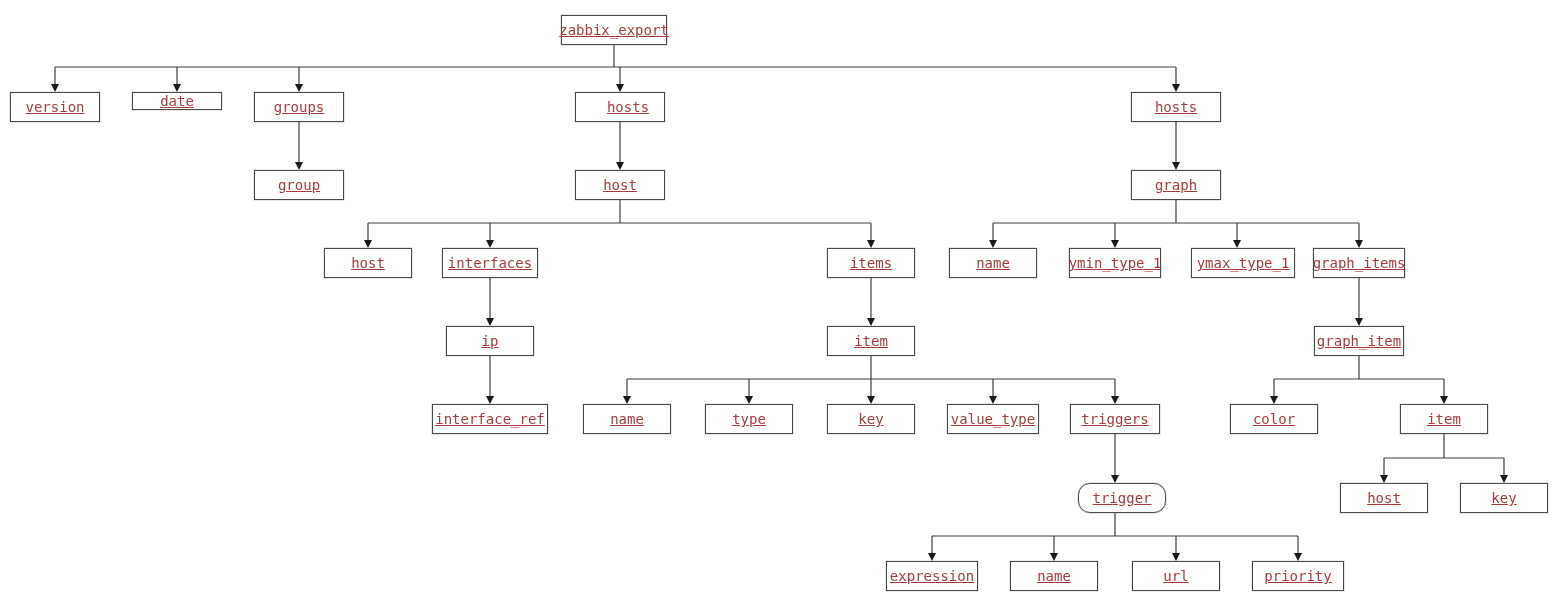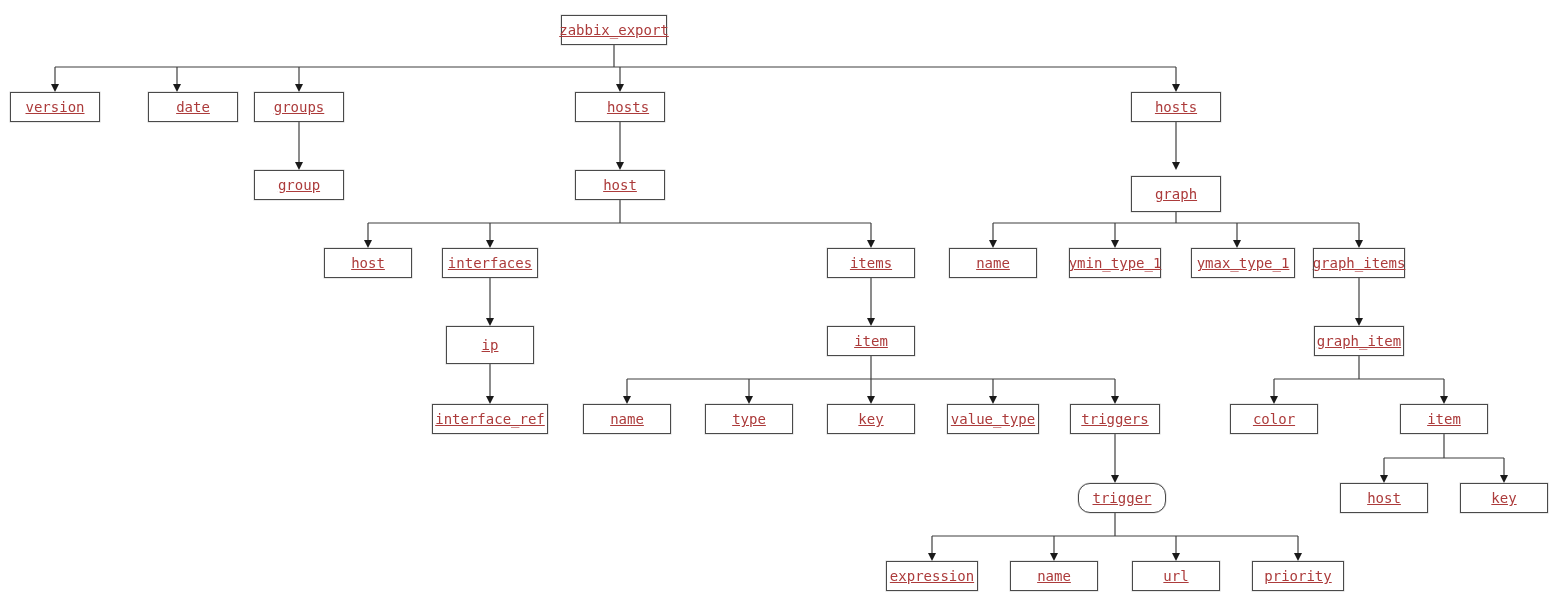--- a/index.html
+++ b/index.html
@@ -131,35 +131,35 @@
       <line x1="1054" y1="536" x2="1054" y2="555" stroke="#3f3f3f" stroke-width="1.2"></line>
       <polygon points="1054,561 1050,553 1058,553" fill="#1a1a1a"></polygon>
       <line x1="1176" y1="536" x2="1176" y2="555" stroke="#3f3f3f" stroke-width="1.2"></line>
       <polygon points="1176,561 1172,553 1180,553" fill="#1a1a1a"></polygon>
       <line x1="1298" y1="536" x2="1298" y2="555" stroke="#3f3f3f" stroke-width="1.2"></line>
       <polygon points="1298,561 1294,553 1302,553" fill="#1a1a1a"></polygon>
     </svg>
   <div class="nodes-layer">
       <div class="tree-node" style="left: 561px; top: 15px; width: 106px; height: 30px;">zabbix_export</div>
       <div class="tree-node" style="left: 10px; top: 92px; width: 90px; height: 30px;">version</div>
-      <div class="tree-node" style="left: 132px; top: 92px; width: 90px; height: 30px; margin-left: 16px;">date</div>
+      <div class="tree-node" style="left: 132px; top: 92px; width: 90px; height: 18px;">date</div>
       <div class="tree-node" style="left: 254px; top: 92px; width: 90px; height: 30px;">groups</div>
       <div class="tree-node" style="left: 575px; top: 92px; width: 90px; height: 30px; padding-left: 16px;">hosts</div>
       <div class="tree-node" style="left: 1131px; top: 92px; width: 90px; height: 30px;">hosts</div>
       <div class="tree-node" style="left: 254px; top: 170px; width: 90px; height: 30px;">group</div>
       <div class="tree-node" style="left: 575px; top: 170px; width: 90px; height: 30px;">host</div>
-      <div class="tree-node" style="left: 1131px; top: 176px; width: 90px; height: 36px;">graph</div>
+      <div class="tree-node" style="left: 1131px; top: 170px; width: 90px; height: 30px;">graph</div>
       <div class="tree-node" style="left: 324px; top: 248px; width: 88px; height: 30px;">host</div>
       <div class="tree-node" style="left: 442px; top: 248px; width: 96px; height: 30px;">interfaces</div>
       <div class="tree-node" style="left: 827px; top: 248px; width: 88px; height: 30px;">items</div>
       <div class="tree-node" style="left: 949px; top: 248px; width: 88px; height: 30px;">name</div>
       <div class="tree-node" style="left: 1069px; top: 248px; width: 92px; height: 30px;">ymin_type_1</div>
       <div class="tree-node" style="left: 1191px; top: 248px; width: 104px; height: 30px;">ymax_type_1</div>
       <div class="tree-node" style="left: 1313px; top: 248px; width: 92px; height: 30px;">graph_items</div>
-      <div class="tree-node" style="left: 446px; top: 326px; width: 88px; height: 38px;">ip</div>
+      <div class="tree-node" style="left: 446px; top: 326px; width: 88px; height: 30px;">ip</div>
       <div class="tree-node" style="left: 827px; top: 326px; width: 88px; height: 30px;">item</div>
       <div class="tree-node" style="left: 1314px; top: 326px; width: 90px; height: 30px;">graph_item</div>
       <div class="tree-node" style="left: 432px; top: 404px; width: 116px; height: 30px;">interface_ref</div>
       <div class="tree-node" style="left: 583px; top: 404px; width: 88px; height: 30px;">name</div>
       <div class="tree-node" style="left: 705px; top: 404px; width: 88px; height: 30px;">type</div>
       <div class="tree-node" style="left: 827px; top: 404px; width: 88px; height: 30px;">key</div>
       <div class="tree-node" style="left: 947px; top: 404px; width: 92px; height: 30px;">value_type</div>
       <div class="tree-node" style="left: 1070px; top: 404px; width: 90px; height: 30px;">triggers</div>
       <div class="tree-node" style="left: 1230px; top: 404px; width: 88px; height: 30px;">color</div>
       <div class="tree-node" style="left: 1400px; top: 404px; width: 88px; height: 30px;">item</div>

